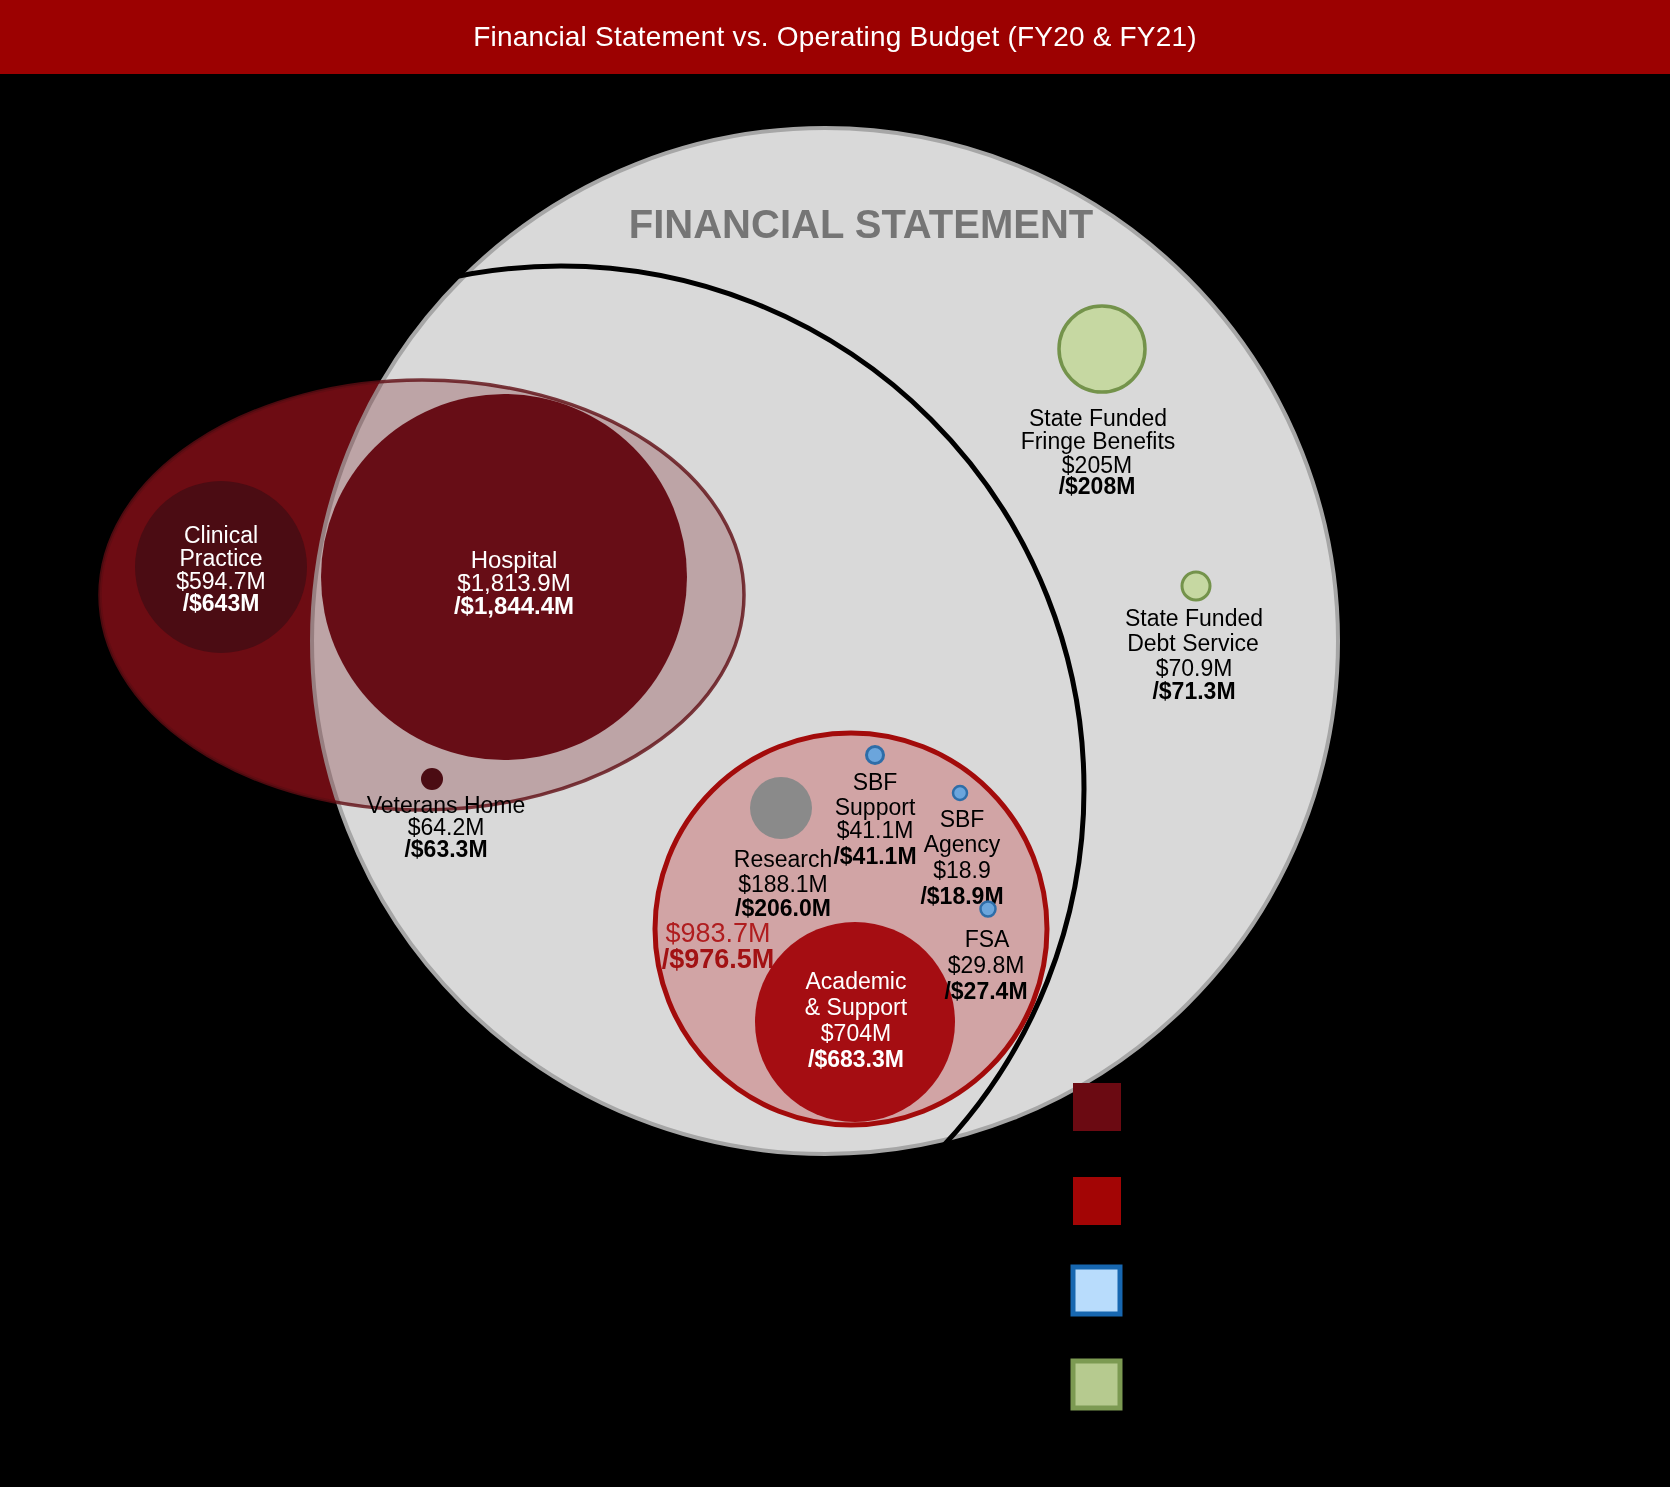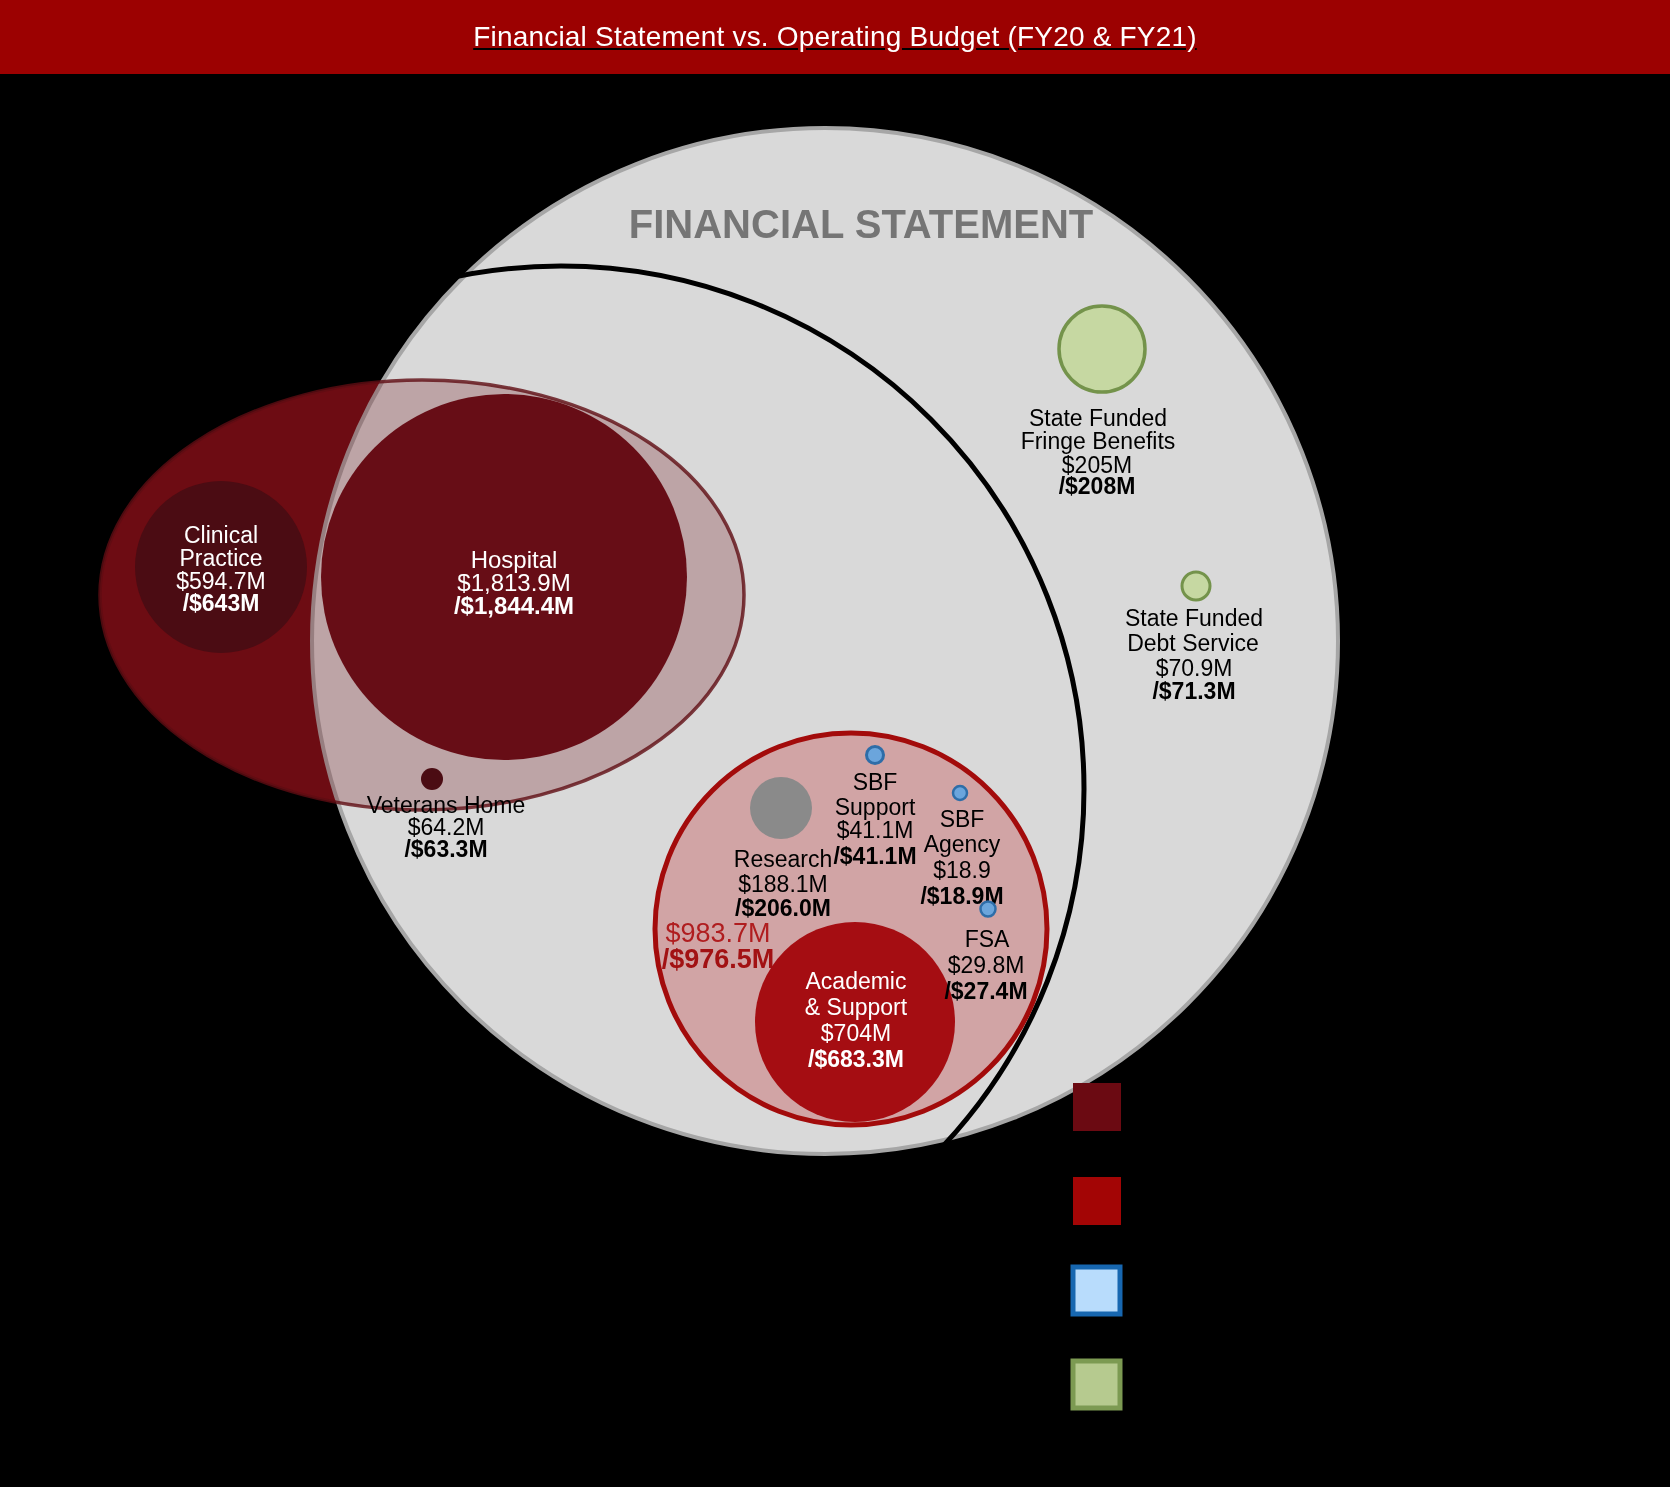--- a/index.html
+++ b/index.html
@@ -14,21 +14,21 @@
   .lbl{font-size:23px;fill:#000;}
   .lbl-w{font-size:23px;fill:#fff;}
   .lbl-hosp{font-size:24px;fill:#fff;}
   .fs-title{font-size:40px;font-weight:700;}
   .tot{font-size:27px;}
   .b{font-weight:700;}
 </style>
 </head>
 <body>
 
-<div id="titlebar" style="background: rgb(156, 1, 1); text-decoration: underline;">
+<div id="titlebar" style="background: rgb(156, 1, 1);">
   <span>Financial Statement vs. Operating Budget (FY20 &amp; FY21)</span>
 </div>
 
 <svg id="venn-svg" width="1670" height="1487" viewBox="0 0 1670 1487">
 
   <ellipse cx="422" cy="595" rx="322" ry="215" fill="#6E0D14"></ellipse>
 
   <circle cx="825" cy="641" r="513" stroke-width="4" fill="#D9D9D9" stroke="#A6A6A6"></circle>
   <text class="mid fs-title" x="861" y="238" fill="#757575">FINANCIAL STATEMENT</text>
 

